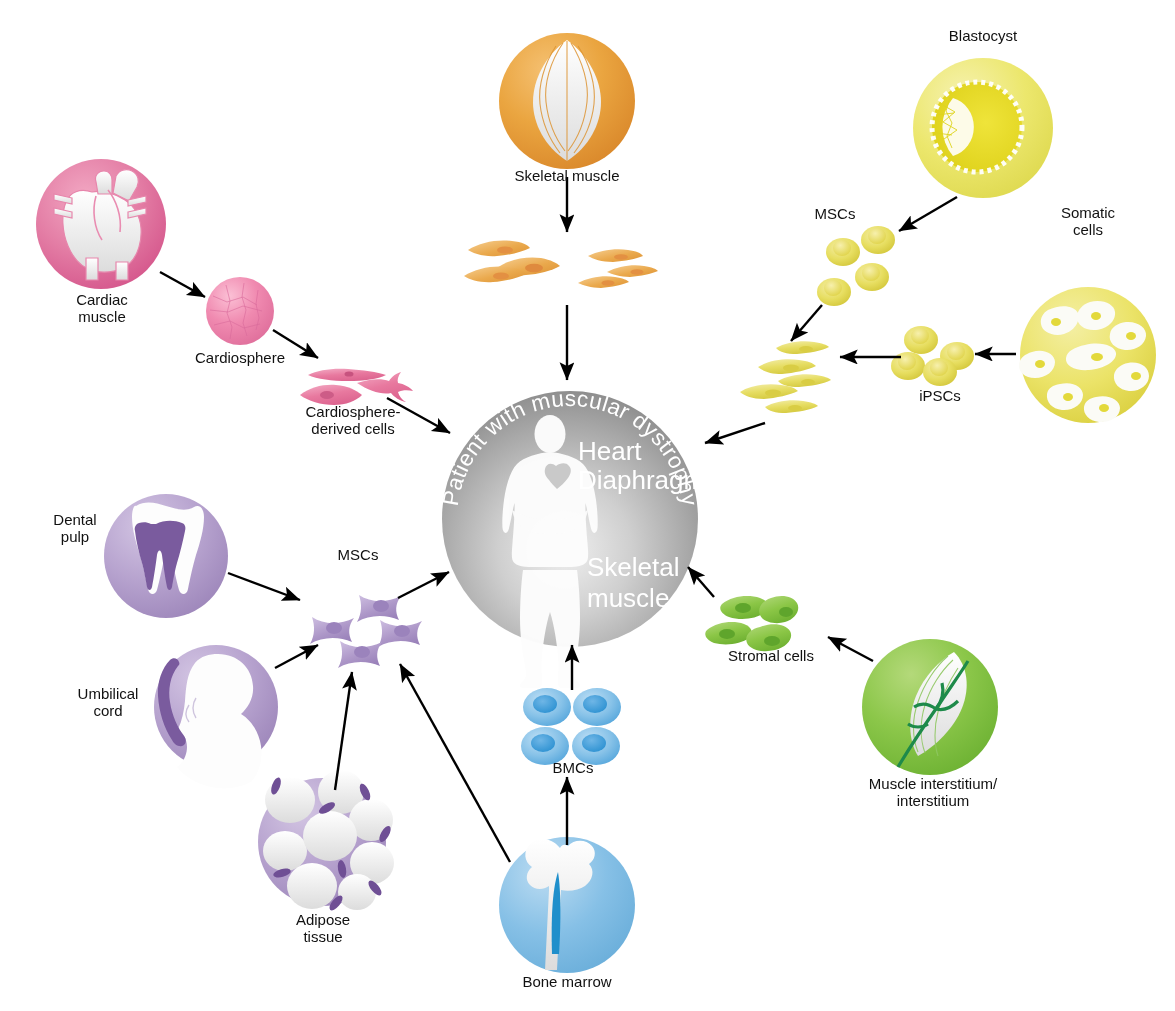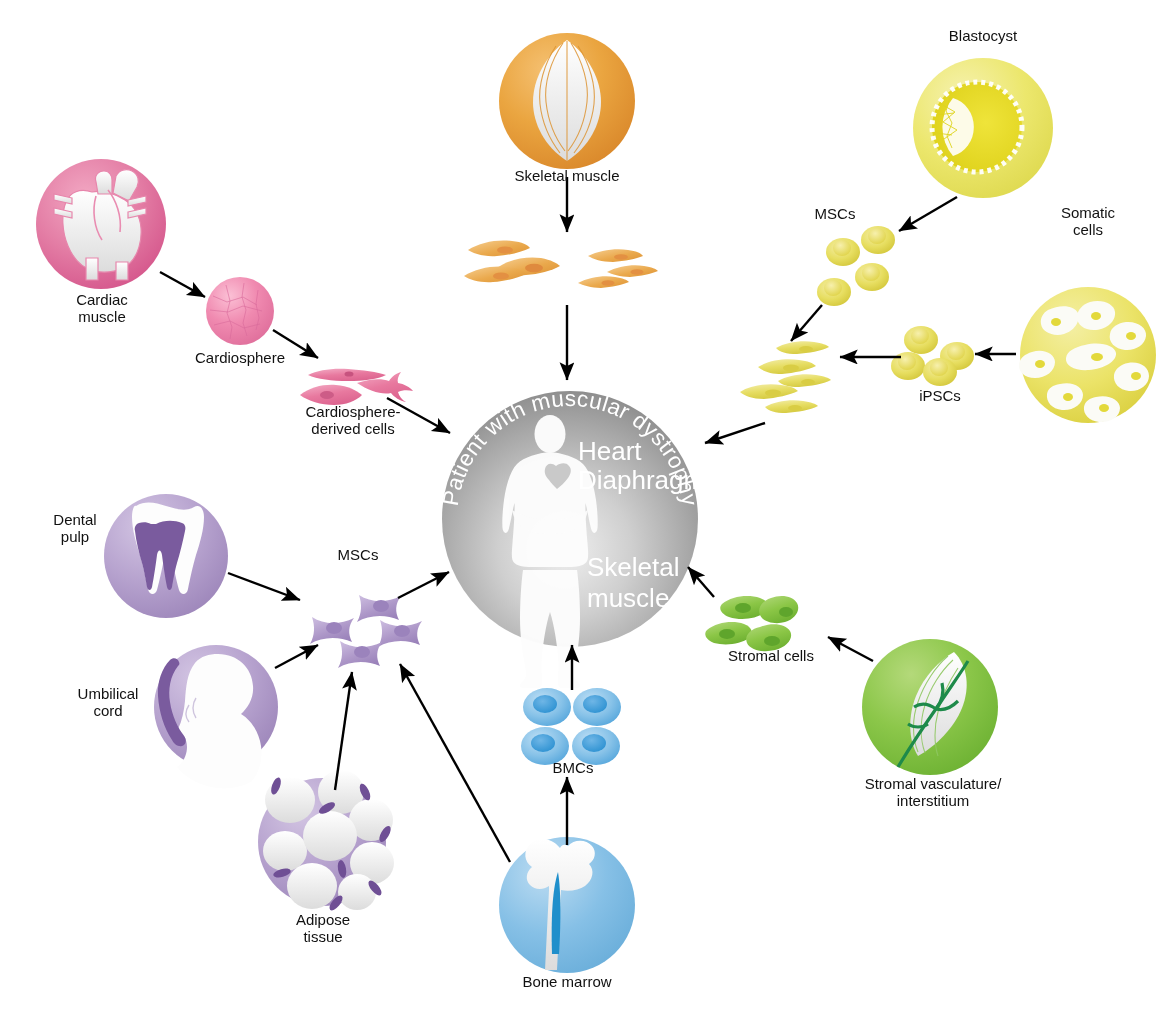--- a/index.html
+++ b/index.html
@@ -424,21 +424,21 @@
 cord</div>
   <div class="lab" style="left:20px;top:512px;width:110px;">Dental
 pulp</div>
   <div class="lab" style="left:258px;top:912px;width:130px;">Adipose
 tissue</div>
   <div class="lab" style="left:313px;top:547px;width:90px;">MSCs</div>
 
   <div class="lab" style="left:482px;top:974px;width:170px;">Bone marrow</div>
   <div class="lab" style="left:528px;top:760px;width:90px;">BMCs</div>
 
-  <div class="lab" style="left:838px;top:776px;width:190px;">Stromal vasculature/
+  <div class="lab" style="left:838px;top:776px;width:190px;">Muscle interstitium/
 interstitium</div>
   <div class="lab" style="left:706px;top:648px;width:130px;">Stromal cells</div>
 
   <div class="ctr-text" style="left:578px;top:436px;">Heart</div>
   <div class="ctr-text" style="left:578px;top:465px;">Diaphragm</div>
   <div class="ctr-text" style="left:587px;top:524px;margin-top:28px;">Skeletal
 muscle</div>
 </div>
 
 </body></html>

